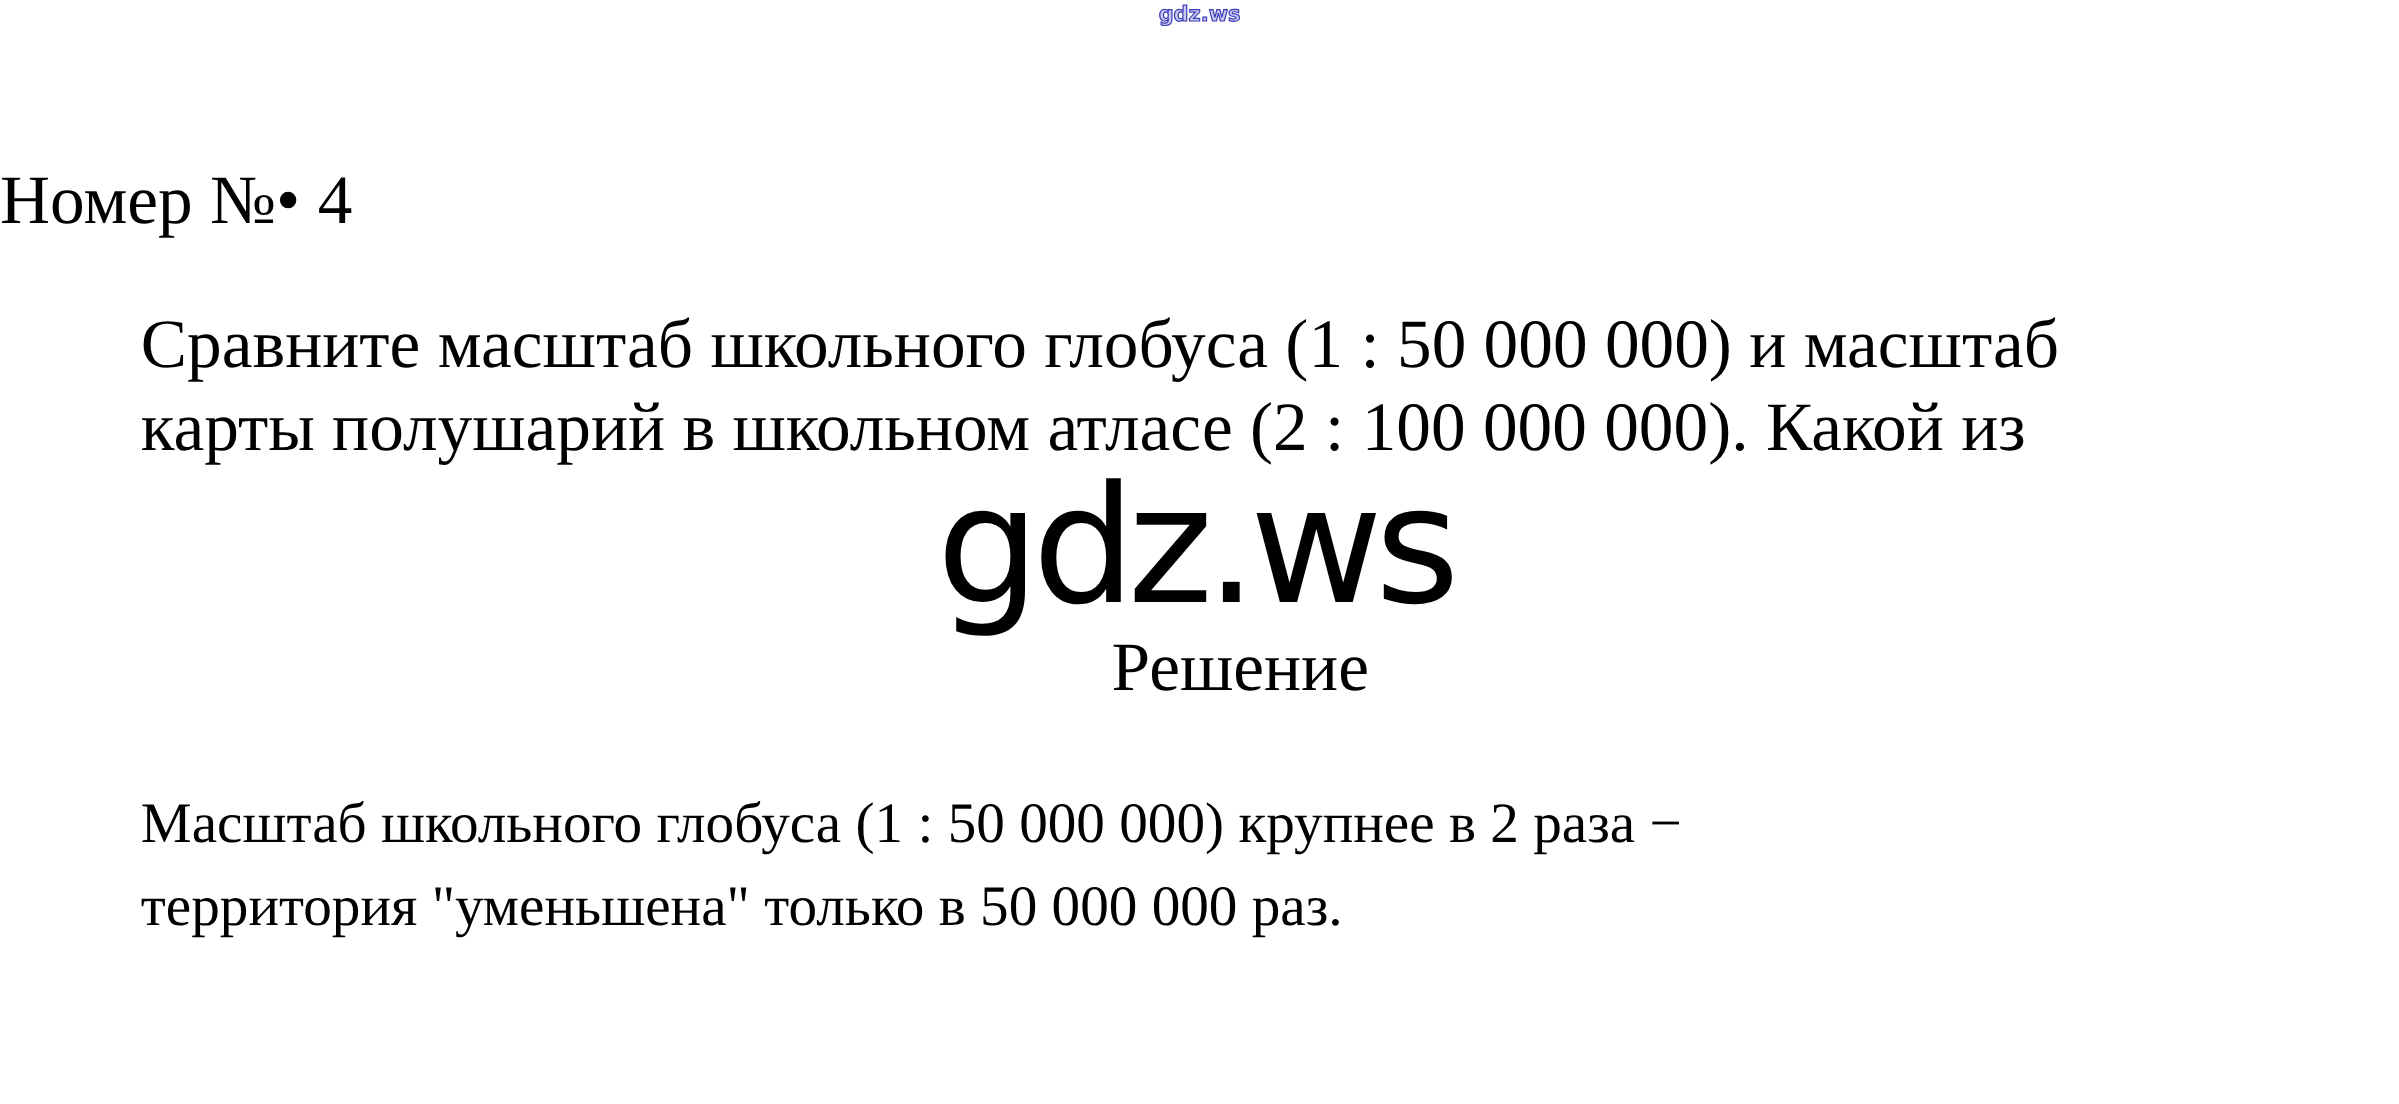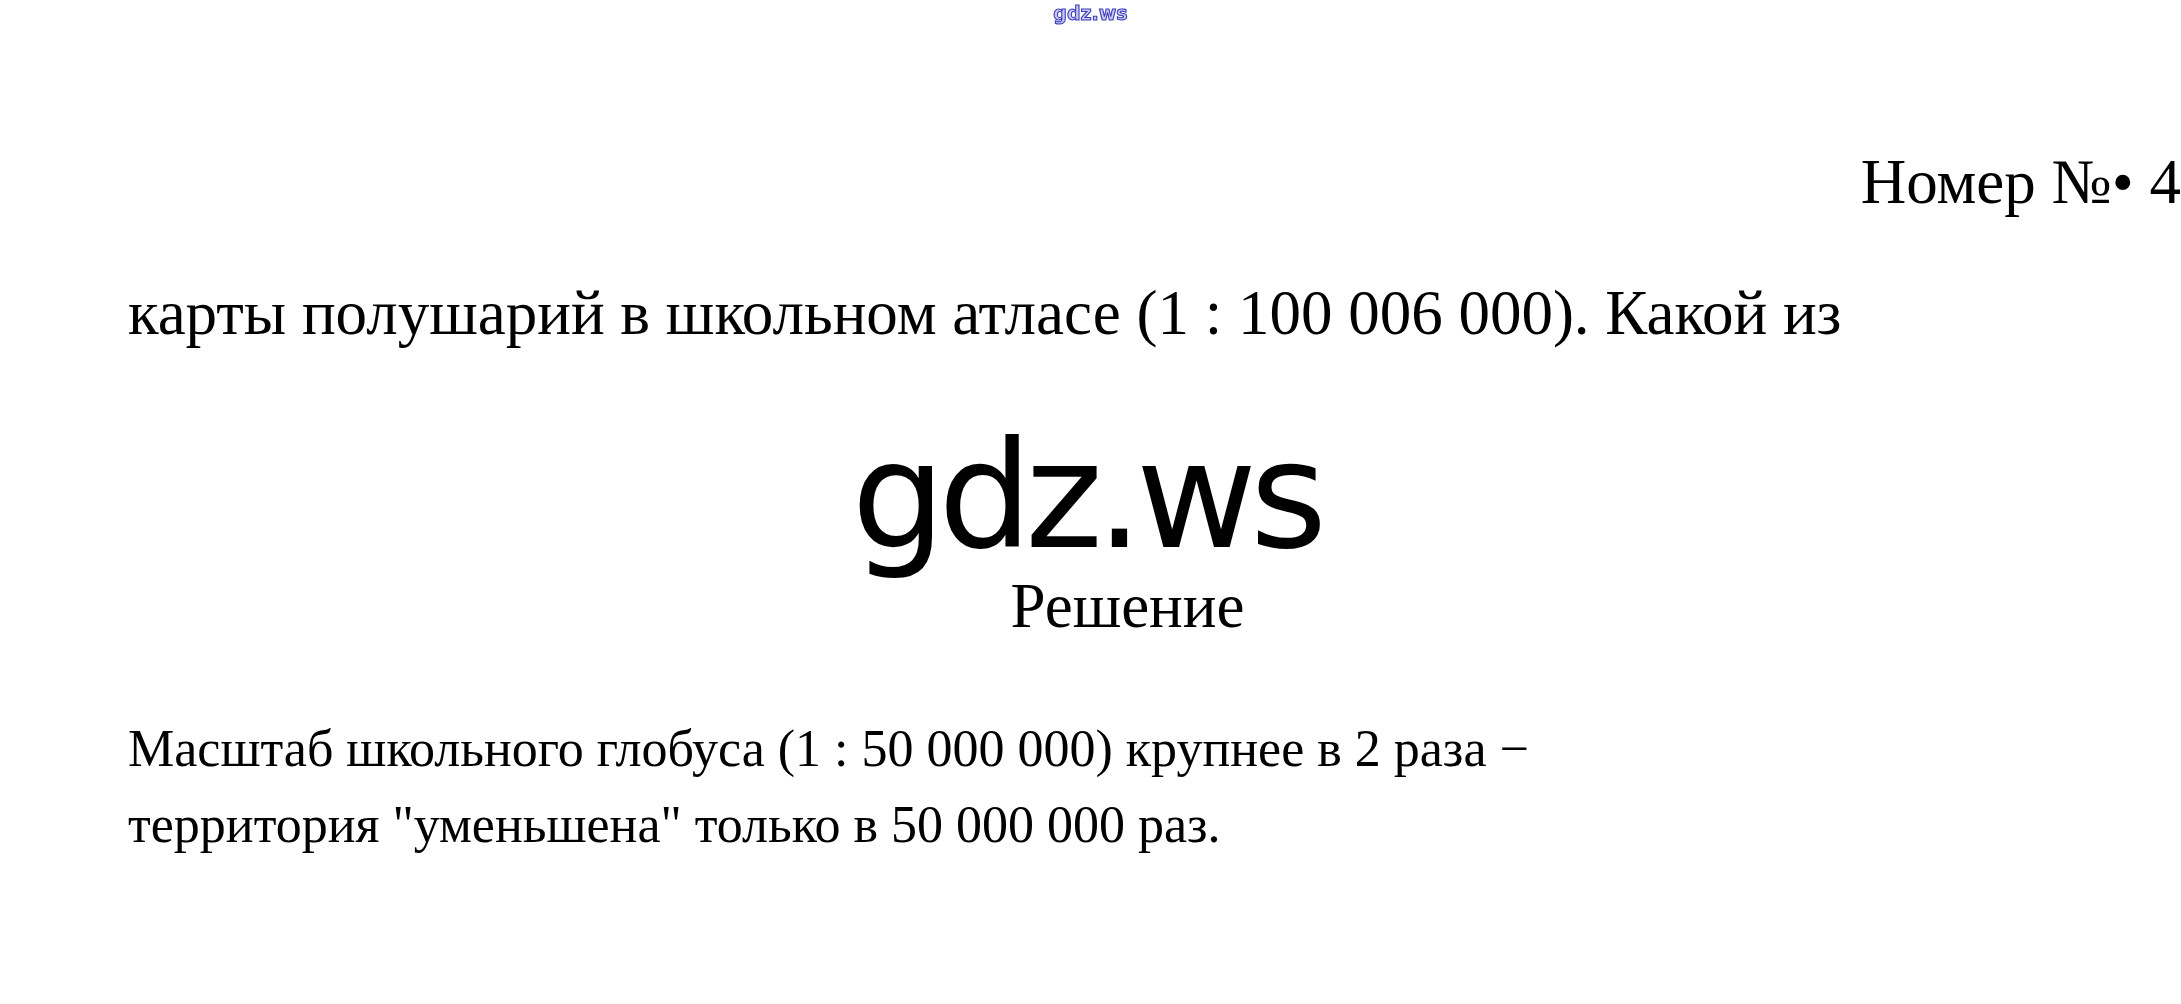--- a/index.html
+++ b/index.html
@@ -28,21 +28,21 @@
     color: #c9c9ee;
     -webkit-text-stroke: 1.1px #3b3bbb;
     letter-spacing: 0px;
   }
   .title {
     position: absolute;
     top: 151px;
     left: 0;
     width: 100%;
     margin: 0;
-    text-align: right;
+    text-align: left;
     font-size: 63px;
     line-height: 1;
     font-weight: 400;
   }
   .question {
     position: absolute;
     top: 276px;
     left: 128px;
     width: 1965px;
     font-size: 63px;
@@ -83,21 +83,22 @@
 </head>
 <body>
 
 <div class="page">
 
   <div class="wm-small">gdz.ws</div>
 
   <h1 class="title">Номер №• 4</h1>
 
   <div class="question">
-    <div>карты полушарий в школьном атласе (1 : 100 006 000). Какой из</div>
+    <div>Сравните масштаб школьного глобуса (1 : 50 000 000) и масштаб</div>
+    <div>карты полушарий в школьном атласе (2 : 100 000 000). Какой из</div>
   </div>
 
   <div class="wm-large">gdz.ws</div>
 
   <div class="solution-heading">Решение</div>
 
   <div class="solution">
     <div>Масштаб школьного глобуса (1 : 50 000 000) крупнее в 2 раза −</div>
     <div>территория "уменьшена" только в 50 000 000 раз.</div>
   </div>

